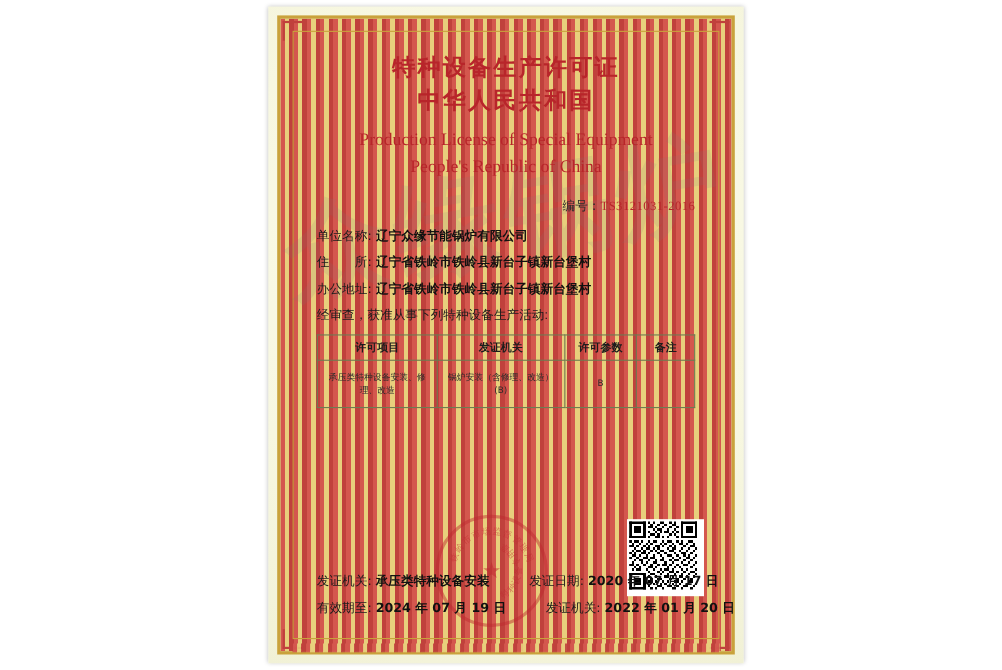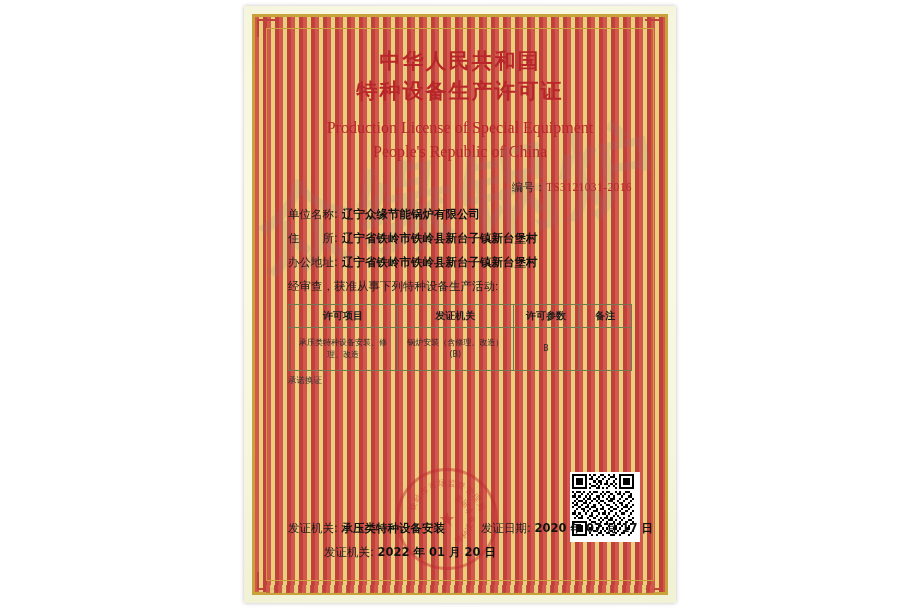--- a/index.html
+++ b/index.html
@@ -283,22 +283,22 @@
     <div class="corner tl"></div>
     <div class="corner tr"></div>
     <div class="corner bl"></div>
     <div class="corner br"></div>
 
     <div class="watermark">众缘锅炉</div>
 
     <div class="content">
 
       <div class="title-cn">
+        <div>特种设备生产许可证</div>
         <div>中华人民共和国</div>
-        <div>特种设备生产许可证</div>
       </div>
 
       <div class="title-en">
         <div>Production License of Special Equipment</div>
         <div>People's Republic of China</div>
       </div>
 
       <div class="serial-row">
         <span>编号：</span><span class="serial-val">TS3121031-2016</span>
       </div>
@@ -332,21 +332,20 @@
         <tbody>
           <tr>
             <td>承压类特种设备安装、修理、改造</td>
             <td>锅炉安装（含修理、改造）(B)</td>
             <td>B</td>
             <td></td>
           </tr>
         </tbody>
       </table>
 
-      <div class="promise">承诺换证</div>
     </div>
 
     <div class="seal">
       <div class="seal-star">★</div>
       <div class="seal-text">
           <span style="transform: translate(-33.8289px, -12.3127px) rotate(290deg) translate(-50%, -50%);">铁</span>
           <span style="transform: translate(-29.2879px, -20.9337px) rotate(305.556deg) translate(-50%, -50%);">岭</span>
           <span style="transform: translate(-22.6012px, -28.0211px) rotate(321.111deg) translate(-50%, -50%);">市</span>
           <span style="transform: translate(-14.2589px, -33.0558px) rotate(336.667deg) translate(-50%, -50%);">市</span>
           <span style="transform: translate(-4.87193px, -35.6688px) rotate(352.222deg) translate(-50%, -50%);">场</span>
@@ -603,20 +602,24 @@
         <span class="footer-cell">
           <span>发证机关:</span>
           <span class="v">承压类特种设备安装</span>
         </span>
         <span class="footer-cell right">
           <span>发证日期:</span>
           <span class="v">2020 年 07 月 17 日</span>
         </span>
       </div>
       <div class="footer-row">
+        <span class="footer-cell">
+          <span>有效期至:</span>
+          <span class="v">2024 年 07 月 19 日</span>
+        </span>
         <span class="footer-cell right">
           <span>发证机关:</span>
           <span class="v">2022 年 01 月 20 日</span>
         </span>
       </div>
     </div>
 
     <div class="bottom-band"></div>
   </div>
 </div>

